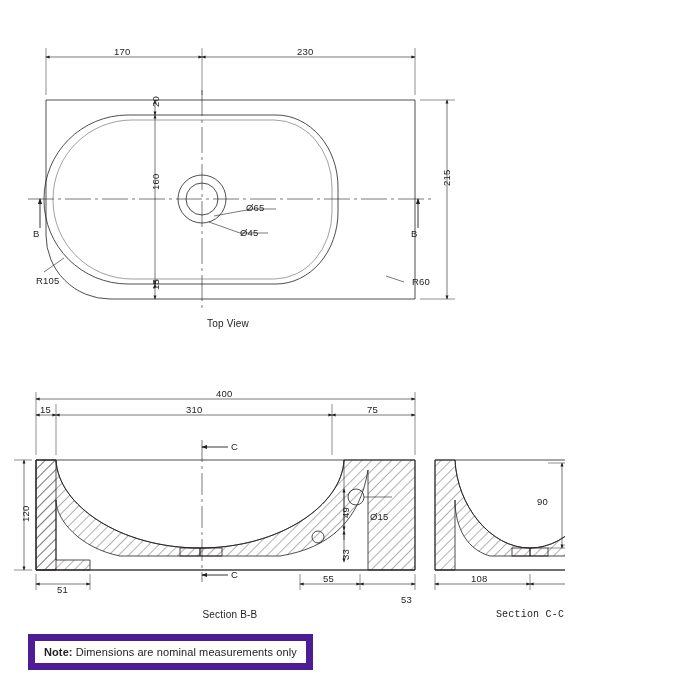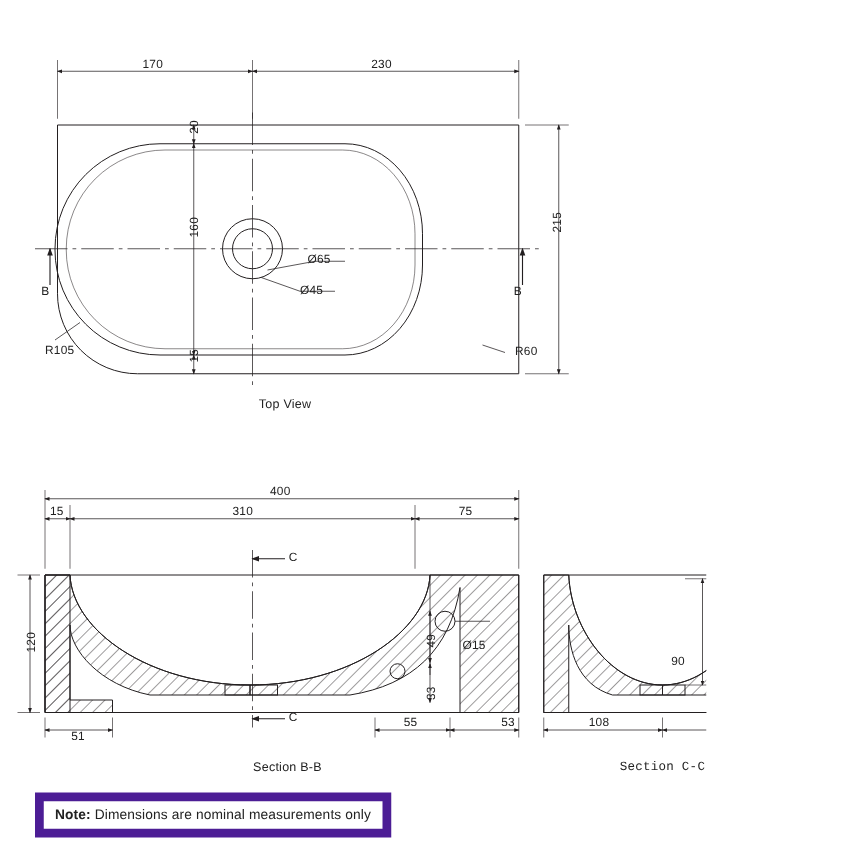--- a/index.html
+++ b/index.html
@@ -168,29 +168,29 @@
   <div class="cap" style="left:411px;top:228px;">B</div>
   <div class="cap ttl" style="left:178px;top:318px;width:100px;font-size:10px;">Top View</div>
 
   <div class="cap" style="left:216px;top:388px;">400</div>
   <div class="cap" style="left:40px;top:404px;">15</div>
   <div class="cap" style="left:186px;top:404px;">310</div>
   <div class="cap" style="left:367px;top:404px;">75</div>
   <div class="cap" style="left:20px;top:522px;transform:rotate(-90deg);transform-origin:left top;">120</div>
   <div class="cap" style="left:57px;top:573px;margin-top:11px;">51</div>
   <div class="cap" style="left:323px;top:573px;">55</div>
-  <div class="cap" style="left:380px;top:573px;padding-left:21px;">53</div>
+  <div class="cap" style="left:380px;top:594px;padding-left:21px;">53</div>
   <div class="cap" style="left:340px;top:518px;transform:rotate(-90deg);transform-origin:left top;">49</div>
   <div class="cap" style="left:340px;top:560px;transform:rotate(-90deg);transform-origin:left top;">33</div>
   <div class="cap" style="left:370px;top:511px;">Ø15</div>
   <div class="cap" style="left:231px;top:441px;">C</div>
   <div class="cap" style="left:231px;top:569px;">C</div>
   <div class="cap ttl" style="left:175px;top:609px;width:110px;font-size:10px;">Section B-B</div>
 
-  <div class="cap" style="left:537px;top:524px;text-align:center;">90</div>
+  <div class="cap" style="left:537px;top:496px;text-align:center;">90</div>
   <div class="cap" style="left:471px;top:573px;">108</div>
   <div class="cap" style="left:566px;top:573px;">108</div>
   <div class="cap ttl" style="left:475px;top:609px;width:110px;font-size:10px;font-family:Liberation Mono, monospace;">Section C-C</div>
 
   <div class="note">
     <b>Note:</b><span> Dimensions are nominal measurements only</span>
   </div>
 
 </div>
 

